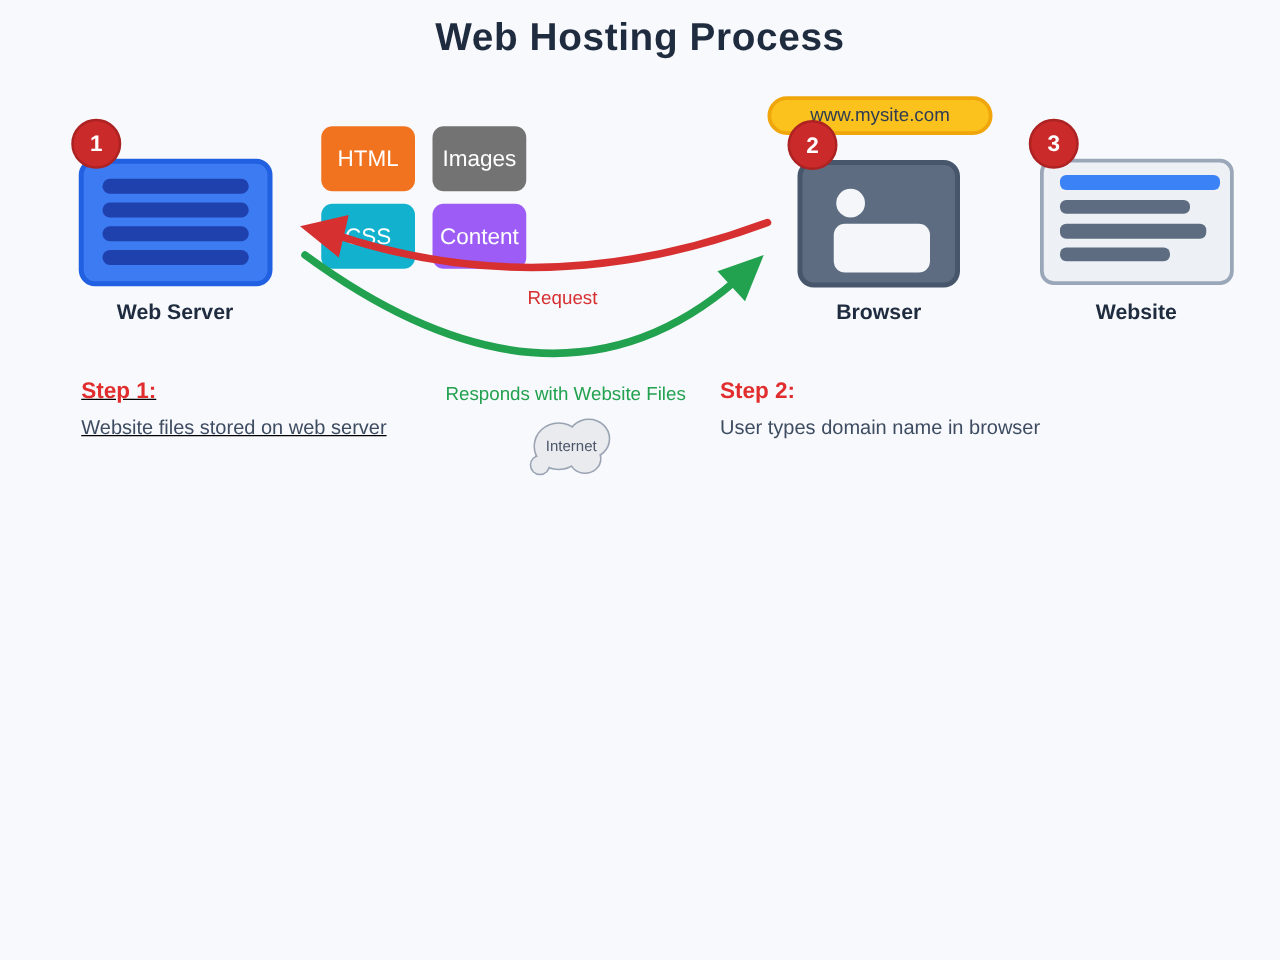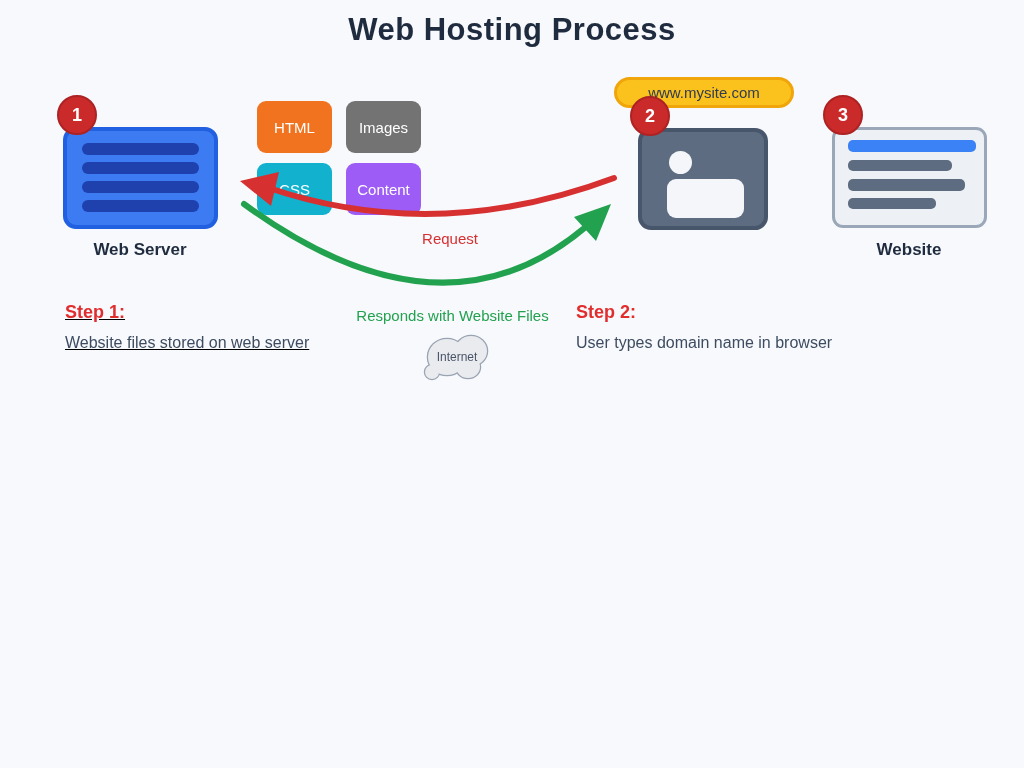--- a/index.html
+++ b/index.html
@@ -35,21 +35,21 @@
     position: absolute; left: 63px; top: 127px; width: 155px; height: 102px;
     background: #3d7bf2; border: 4px solid #2160e0; border-radius: 13px;
     display: flex; flex-direction: column; gap: 7px; padding: 12px 15px;
     z-index: 5;
   }
   .server-bar { height: 12px; border-radius: 6px; background: #1e41ae; width: 100%; }
 
   
   .file-box {
     position: absolute; width: 75px; height: 52px; border-radius: 9px;
-    color: #ffffff; font-size: 15px;
+    color: #ffffff; font-size: 18px;
     display: flex; align-items: center; justify-content: center;
     z-index: 2;
   }
   .file-html    { left: 257px; top: 101px; }
   .file-images  { left: 346px; top: 101px; }
   .file-css     { left: 257px; top: 163px; }
   .file-content { left: 346px; top: 163px; }
 
   
   .url-pill {
@@ -167,20 +167,21 @@
   </div>
 
   <div class="url-pill" style="background: rgb(251, 194, 30); border-color: rgb(240, 165, 11);">
     <span>www.mysite.com</span>
   </div>
   <div class="badge badge-2">2</div>
   <div class="browser-icon">
     <div class="browser-dot"></div>
     <div class="browser-panel"></div>
   </div>
+  <div class="node-label label-browser">Browser</div>
 
   <div class="badge badge-3">3</div>
   <div class="website-icon">
     <div class="site-bar site-bar-title"></div>
     <div class="site-bar site-bar-1"></div>
     <div class="site-bar site-bar-2"></div>
     <div class="site-bar site-bar-3"></div>
   </div>
   <div class="node-label label-website">Website</div>
 

